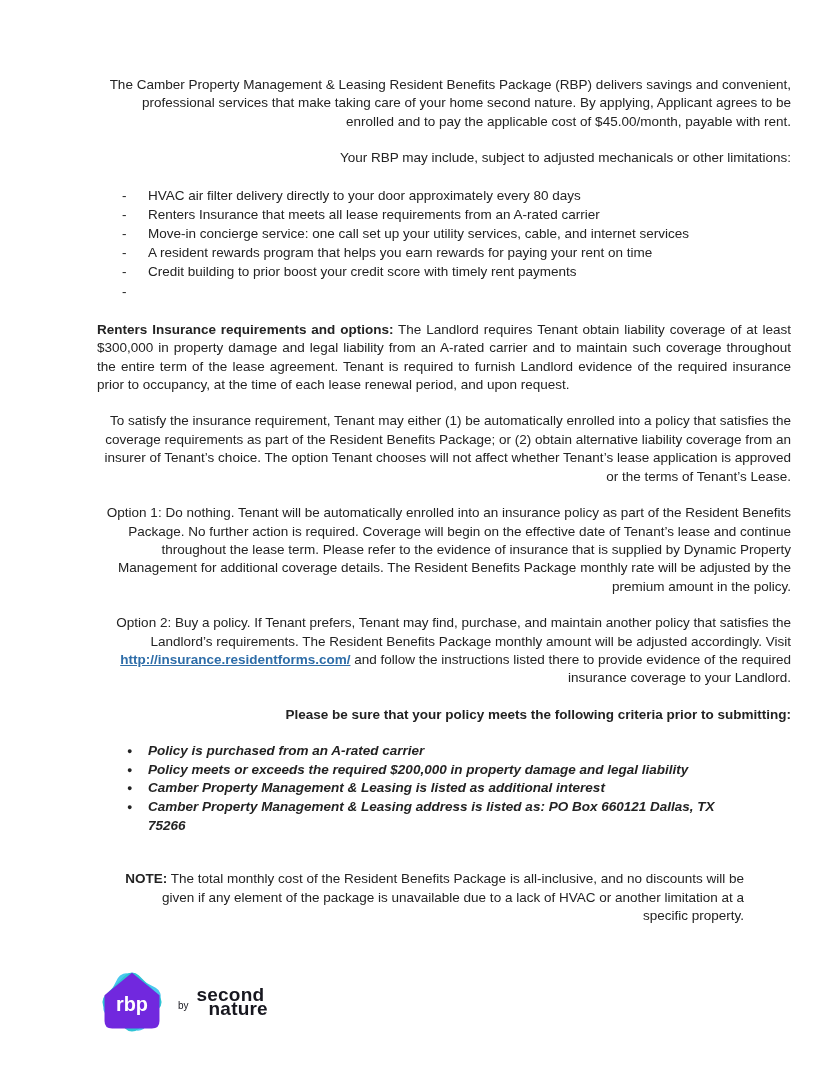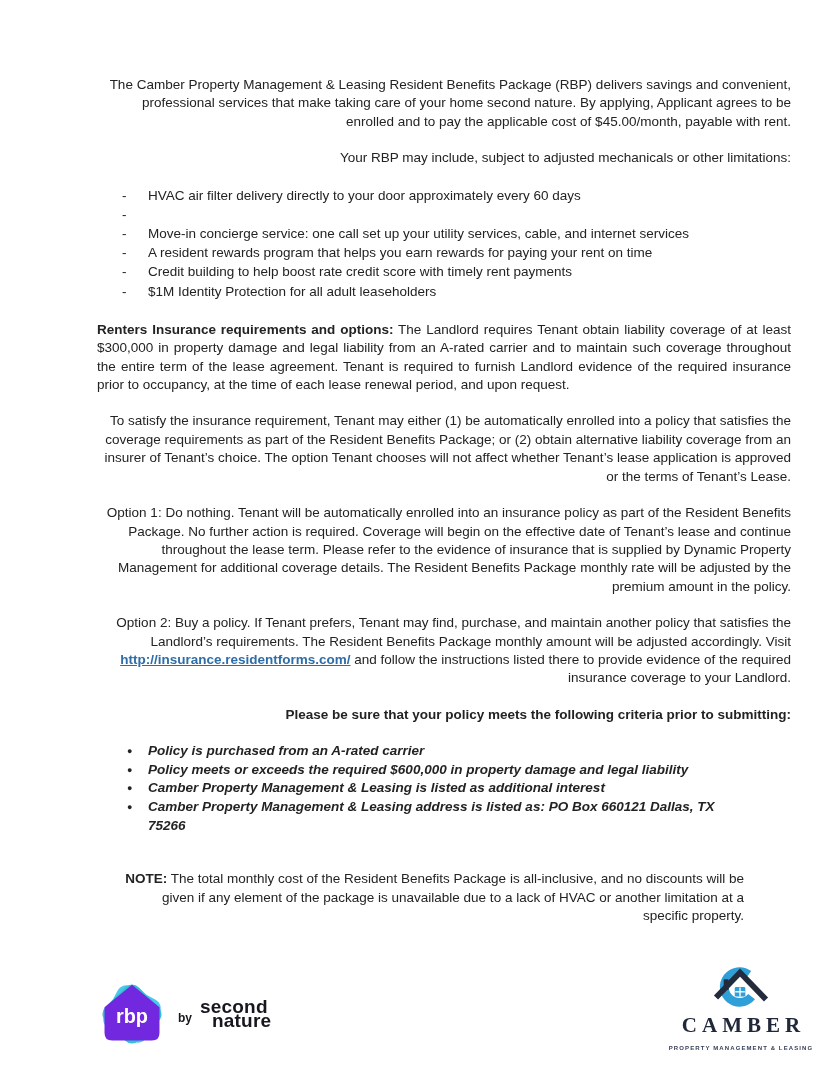--- a/index.html
+++ b/index.html
@@ -19,83 +19,83 @@
   .dash-item{display:flex;line-height:19.2px;}
   .dash-item .marker{width:26px;text-align:left;padding-left:25px;box-sizing:content-box;flex:0 0 auto;}
   .bullet-list{margin:0 0 16px 0;}
   .bullet-item{display:flex;font-weight:bold;line-height:18.6px;}
   .bullet-item .marker{flex:0 0 auto;width:21px;padding-left:30px;font-size:9px;line-height:18.6px;}
   .bullet-item .b-text{max-width:600px;font-style:italic;}
   a.doc-link{color:#2E6DA8;font-weight:bold;text-decoration:underline;}
   .note-para{margin:35px 0 0 25px;width:622px;}
   
   .footer{position:absolute;left:0;top:962px;width:835px;height:110px;}
-  .rbp-logo{position:absolute;left:96px;top:16px;display:flex;align-items:center;}
+  .rbp-logo{position:absolute;left:96px;top:4px;display:flex;align-items:center;}
   .rbp-words{margin-left:10px;display:flex;align-items:flex-start;}
-  .rbp-by{font-size:12px;font-weight:bold;color:#17171f;margin-top:9px;}
+  .rbp-by{font-size:10px;font-weight:normal;color:#17171f;margin-top:9px;}
   .rbp-stack{margin-left:8px;font-weight:bold;color:#17171f;font-size:19px;line-height:14px;letter-spacing:0.2px;}
   .rbp-stack .l2{margin-left:12px;}
   .camber-logo{position:absolute;right:24px;top:0;width:140px;display:flex;flex-direction:column;align-items:center;}
   .camber-name{font-family:"Liberation Serif","DejaVu Serif",serif;font-weight:bold;font-size:21px;letter-spacing:5px;color:#20283A;line-height:22px;margin-top:2px;text-indent:5px;}
   .camber-tagline{font-size:6px;letter-spacing:1.1px;color:#39415A;font-weight:bold;white-space:nowrap;margin-top:3px;border-top:0;}
 </style>
 </head>
 <body>
 
 <div class="page">
 
 
   <p>The Camber Property Management &amp; Leasing Resident Benefits Package (RBP) delivers savings and convenient, professional services that make taking care of your home second nature. By applying, Applicant agrees to be enrolled and to pay the applicable cost of $45.00/month, payable with rent.</p>
 
   <p class="tight">Your RBP may include, subject to adjusted mechanicals or other limitations:</p>
 
   <div class="dash-list">
     <div class="dash-item">
       <span class="marker">-</span>
-      <span>HVAC air filter delivery directly to your door approximately every 60 days</span>
+      <span>HVAC air filter delivery directly to your door approximately every 80 days</span>
     </div>
     <div class="dash-item">
       <span class="marker">-</span>
+      <span>Renters Insurance that meets all lease requirements from an A-rated carrier</span>
     </div>
     <div class="dash-item">
       <span class="marker">-</span>
       <span>Move-in concierge service: one call set up your utility services, cable, and internet services</span>
     </div>
     <div class="dash-item">
       <span class="marker">-</span>
       <span>A resident rewards program that helps you earn rewards for paying your rent on time</span>
     </div>
     <div class="dash-item">
       <span class="marker">-</span>
-      <span>Credit building to help boost rate credit score with timely rent payments</span>
+      <span>Credit building to prior boost your credit score with timely rent payments</span>
     </div>
     <div class="dash-item">
       <span class="marker">-</span>
-      <span>$1M Identity Protection for all adult leaseholders</span>
     </div>
   </div>
 
   <p class="justify"><span class="bold">Renters Insurance requirements and options:</span><span> The Landlord requires Tenant obtain liability coverage of at least $300,000 in property damage and legal liability from an A-rated carrier and to maintain such coverage throughout the entire term of the lease agreement. Tenant is required to furnish Landlord evidence of the required insurance prior to occupancy, at the time of each lease renewal period, and upon request.</span></p>
 
   <p>To satisfy the insurance requirement, Tenant may either (1) be automatically enrolled into a policy that satisfies the coverage requirements as part of the Resident Benefits Package; or (2) obtain alternative liability coverage from an insurer of Tenant’s choice. The option Tenant chooses will not affect whether Tenant’s lease application is approved or the terms of Tenant’s Lease.</p>
 
   <p>Option 1: Do nothing. Tenant will be automatically enrolled into an insurance policy as part of the Resident Benefits Package. No further action is required. Coverage will begin on the effective date of Tenant’s lease and continue throughout the lease term. Please refer to the evidence of insurance that is supplied by Dynamic Property Management for additional coverage details. The Resident Benefits Package monthly rate will be adjusted by the premium amount in the policy.</p>
 
   <p><span>Option 2: Buy a policy. If Tenant prefers, Tenant may find, purchase, and maintain another policy that satisfies the Landlord’s requirements. The Resident Benefits Package monthly amount will be adjusted accordingly. Visit </span><a class="doc-link" href="#">http://insurance.residentforms.com/</a><span> and follow the instructions listed there to provide evidence of the required insurance coverage to your Landlord.</span></p>
 
   <p class="bold tight">Please be sure that your policy meets the following criteria prior to submitting:</p>
 
   <div class="bullet-list">
     <div class="bullet-item">
       <span class="marker">●</span>
       <span class="b-text">Policy is purchased from an A-rated carrier</span>
     </div>
     <div class="bullet-item">
       <span class="marker">●</span>
-      <span class="b-text">Policy meets or exceeds the required $600,000 in property damage and legal liability</span>
+      <span class="b-text">Policy meets or exceeds the required $200,000 in property damage and legal liability</span>
     </div>
     <div class="bullet-item">
       <span class="marker">●</span>
       <span class="b-text">Camber Property Management &amp; Leasing is listed as additional interest</span>
     </div>
     <div class="bullet-item">
       <span class="marker">●</span>
       <span class="b-text">Camber Property Management &amp; Leasing address is listed as: PO Box 660121 Dallas, TX 75266</span>
     </div>
   </div>
@@ -116,26 +116,14 @@
     </svg>
     <div class="rbp-words">
       <span class="rbp-by">by</span>
       <div class="rbp-stack">
         <div>second</div>
         <div class="l2">nature</div>
       </div>
     </div>
   </div>
 
-  <div class="camber-logo">
-    <svg width="66" height="50" viewBox="0 0 62 52">
-      <path d="M39 13 A16 16 0 1 0 42 36" fill="none" stroke="#2F9FD8" stroke-width="9"></path>
-      <rect x="13" y="18" width="5" height="11" fill="#242B3C"></rect>
-      <path d="M5 37 L30 11 L57 39" fill="none" stroke="#242B3C" stroke-width="6" stroke-linejoin="miter"></path>
-      <rect x="24.5" y="26" width="11" height="10" rx="1.5" fill="#2F9FD8"></rect>
-      <line x1="30" y1="26.5" x2="30" y2="35.5" stroke="#ffffff" stroke-width="1.4"></line>
-      <line x1="25" y1="31" x2="35" y2="31" stroke="#ffffff" stroke-width="1.4"></line>
-    </svg>
-    <div class="camber-name">CAMBER</div>
-    <div class="camber-tagline">PROPERTY MANAGEMENT &amp; LEASING</div>
-  </div>
 
 </div>
 
 </body></html>

